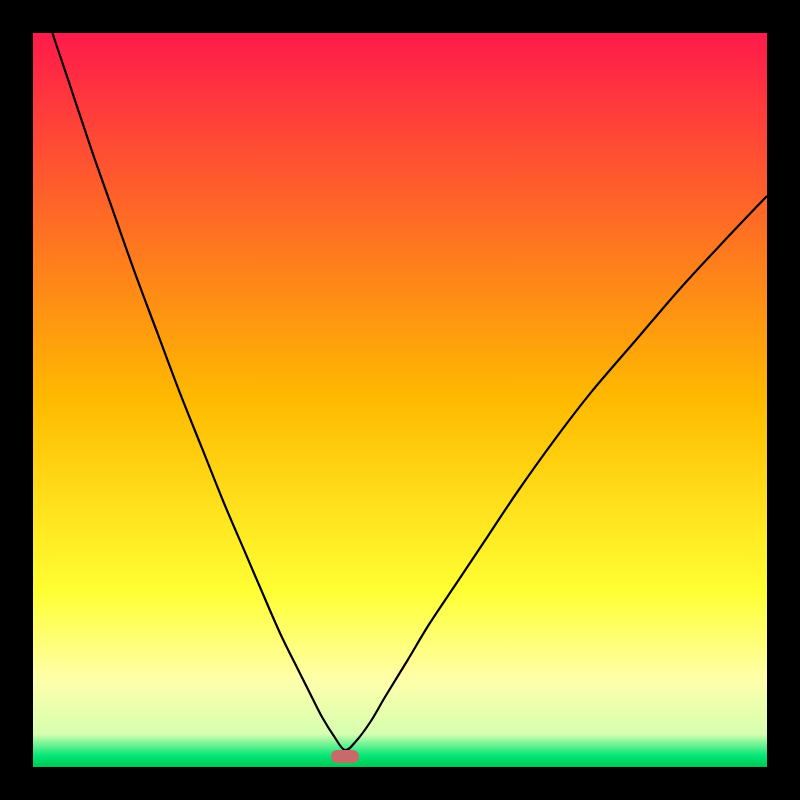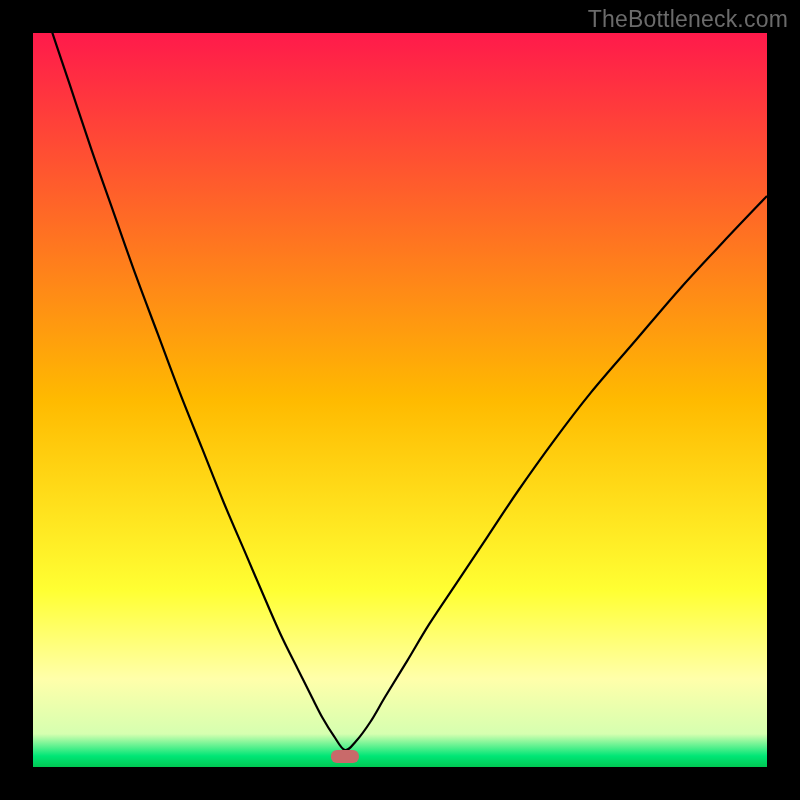--- a/index.html
+++ b/index.html
@@ -33,21 +33,20 @@
     font-weight: 500;
     letter-spacing: 0.2px;
   }
   svg { display: block; }
 </style>
 </head>
 <body>
 
 <div class="frame">
 
-  <div class="watermark">TheBottleneck.com</div>
 
   <div class="plot">
     <svg id="chart-svg" width="734" height="734" viewBox="0 0 734 734">
       <defs>
         <linearGradient id="bg-grad" x1="0" y1="0" x2="0" y2="1">
             <stop offset="0%" stop-color="#ff1a4b"></stop>
             <stop offset="50%" stop-color="#ffba00"></stop>
             <stop offset="76%" stop-color="#ffff33"></stop>
             <stop offset="88%" stop-color="#ffffaa"></stop>
             <stop offset="95.5%" stop-color="#d6ffb0"></stop>

